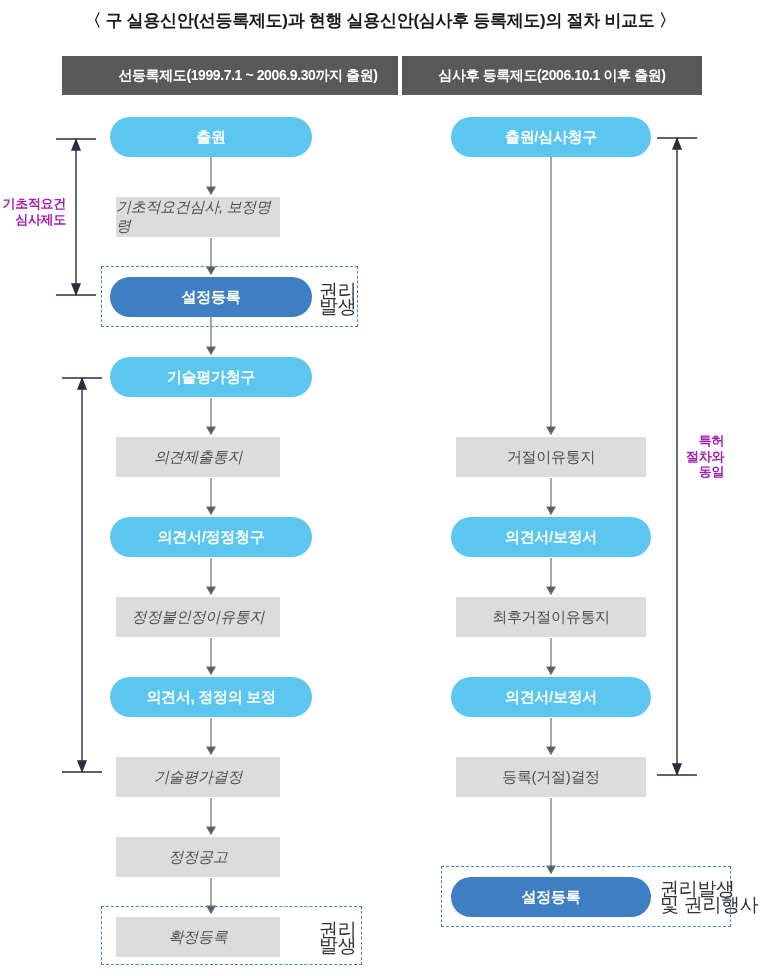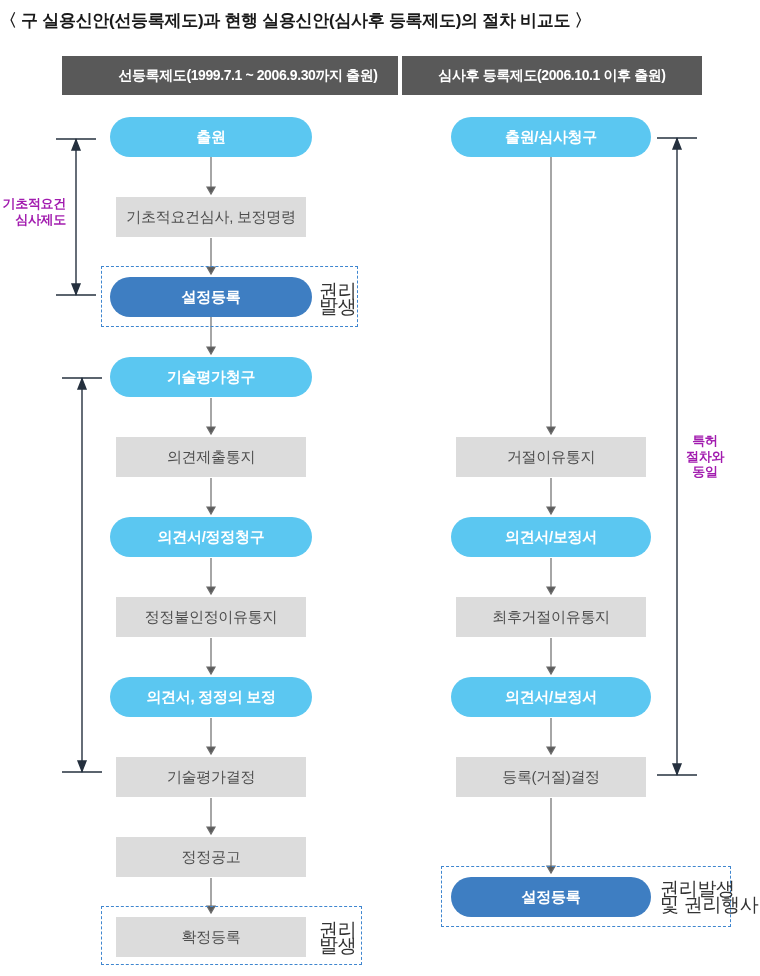--- a/index.html
+++ b/index.html
@@ -2,39 +2,39 @@
 <html><head>
 <meta charset="utf-8">
 <style>
   html,body{margin:0;padding:0;background:#fff;}
   #canvas{
     position:relative;width:760px;height:976px;background:#ffffff;
     font-family:"Liberation Sans","DejaVu Sans",sans-serif;overflow:hidden;
   }
   #arrow-layer{position:absolute;left:0;top:0;z-index:1;}
   .title{
-    position:absolute;left:0;top:9px;width:760px;
+    position:absolute;left:0;top:9px;width:760px;text-align:center;
     font-size:17px;font-weight:700;color:#1a1a1a;letter-spacing:-0.3px;z-index:3;
   }
   .col-header{
     position:absolute;top:56px;height:39px;background:#595959;color:#fff;
     display:flex;align-items:center;justify-content:center;
     font-size:14px;font-weight:700;letter-spacing:-0.4px;z-index:3;
   }
   .col-header.left{left:62px;width:300px;padding-left:36px;}
   .col-header.right{left:402px;width:300px;}
   .node{
     position:absolute;height:40px;display:flex;align-items:center;justify-content:center;
     font-size:15px;letter-spacing:-0.3px;z-index:4;box-sizing:border-box;
   }
   .pill{border-radius:20px;background:#5BC7F1;color:#fff;font-weight:700;}
   .pill.dark{background:#3E7EC2;}
   .box{background:#DCDCDC;color:#4d4d4d;font-weight:500;}
   .lx-pill{left:110px;width:202px;}
-  .lx-box{left:116px;width:190px;}
+  .lx-box{left:116px;width:164px;font-style:italic;}
   .rx-pill{left:451px;width:200px;}
   .rx-box{left:456px;width:190px;}
   .ln0{top:117px}.ln1{top:197px}.ln2{top:277px}.ln3{top:357px}.ln4{top:437px}
   .ln5{top:517px}.ln6{top:597px}.ln7{top:677px}.ln8{top:757px}.ln9{top:837px}.ln10{top:917px}
   .rn0{top:117px}.rn1{top:437px}.rn2{top:517px}.rn3{top:597px}.rn4{top:677px}
   .rn5{top:757px}.rn6{top:877px}
   .dashed-box{
     position:absolute;border:1px dashed #3F86CF;box-sizing:border-box;z-index:2;background:transparent;
   }
   .dashed-box.lt{left:101px;top:266px;width:257px;height:61px;}
@@ -46,21 +46,21 @@
   }
   .ann.lt{left:319px;top:283px;}
   .ann.lb{left:319px;top:922px;}
   .ann.rb{left:660px;top:881px;}
   .bracket-label{
     position:absolute;font-size:13px;font-weight:700;color:#a21caf;
     line-height:15.5px;letter-spacing:-0.3px;z-index:4;
   }
   .bracket-label.b1{left:0;width:66px;top:196px;text-align:right;}
   .bracket-label.b2{left:0;width:77px;top:555px;text-align:right;}
-  .bracket-label.b3{left:686px;top:433px;text-align:center;}
+  .bracket-label.b3{left:686px;top:433px;text-align:right;}
   .line-span{display:block;}
 </style>
 </head>
 <body>
 
 <div id="canvas">
 
   <svg id="arrow-layer" width="760" height="976" viewBox="0 0 760 976">
 
     <g stroke="#6b6b6b" stroke-width="1.2" fill="#5a5a5a">

